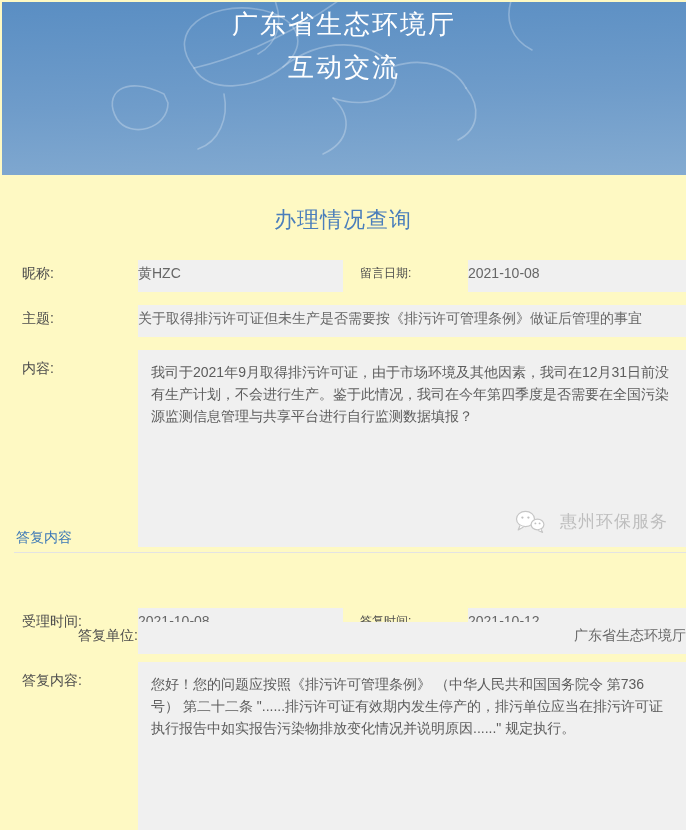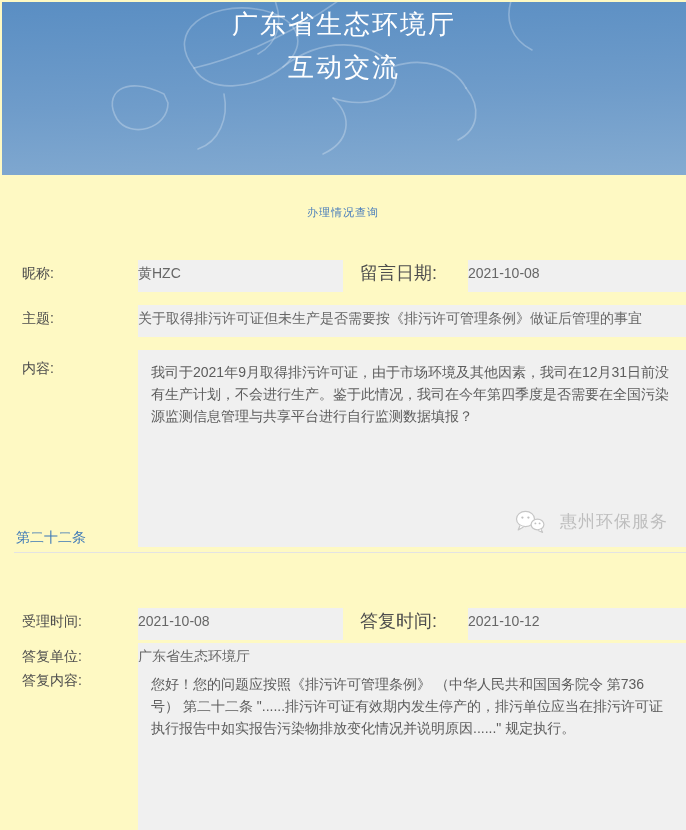--- a/index.html
+++ b/index.html
@@ -13,32 +13,32 @@
     background:linear-gradient(178deg,#5a8ec3 0%, #6f9cca 55%, #84abd1 100%);
     color:#fff; text-align:center; overflow:hidden;
   }
   .banner-line1 { padding-top:5px; font-size:26px; line-height:34px; font-weight:500; letter-spacing:2px; position:relative; z-index:2; }
   .banner-line2 { margin-top:9px; font-size:26px; line-height:34px; font-weight:500; letter-spacing:2px; position:relative; z-index:2; }
   .flower { position:absolute; left:40px; top:-4px; z-index:1; opacity:.85; }
 
   
   .section-title {
     position:absolute; top:205px; left:0; right:0;
-    text-align:center; font-size:11px; letter-spacing:1px;
+    text-align:center; font-size:22px; letter-spacing:1px;
     color:#4a7ebb; font-weight:500;
   }
 
   
   .row { position:absolute; left:0; right:0; display:flex; align-items:stretch; }
   .lbl {
     width:138px; padding-left:22px; font-size:14px; color:#4d4d4d;
     line-height:27px; white-space:nowrap;
   }
   .lbl2 {
-    width:125px; padding-left:17px; font-size:18px; color:#4d4d4d;
+    width:125px; padding-left:17px; font-size:12px; color:#4d4d4d;
     line-height:27px; white-space:nowrap;
   }
   .field {
     background:#f0f0f0; height:32px; line-height:27px;
     font-size:14px; color:#666;
     overflow:hidden; white-space:nowrap;
   }
   .field-w1 { width:205px; }
   .field-grow { flex:1; }
 
@@ -117,31 +117,31 @@
           <ellipse cx="23.5" cy="15.5" rx="6.4" ry="5.4" fill="rgba(255,255,255,0.95)" stroke="#c6c6c6" stroke-width="1.2"></ellipse>
           <path d="M27 20 L28.6 23.4 L24.2 21.5" fill="rgba(255,255,255,0.95)" stroke="#c6c6c6" stroke-width="1.1" stroke-linejoin="round"></path>
           <circle cx="21.4" cy="14.4" r="0.95" fill="#c0c0c0"></circle>
           <circle cx="25.6" cy="14.4" r="0.95" fill="#c0c0c0"></circle>
         </svg>
         <span>惠州环保服务</span>
       </div>
     </div>
   </div>
 
-  <div class="result-heading">第二十二条</div>
+  <div class="result-heading">答复内容</div>
   <div class="result-divider"></div>
 
   <div class="row" style="top:596px;margin-top:12px;">
     <div class="lbl">受理时间:</div>
     <div class="field field-w1">2021-10-08</div>
     <div class="lbl2">答复时间:</div>
     <div class="field field-grow">2021-10-12</div>
   </div>
 
-  <div class="row" style="top:643px;">
+  <div class="row" style="top:622px;text-align:right;">
     <div class="lbl">答复单位:</div>
     <div class="field field-grow">广东省生态环境厅</div>
   </div>
 
   <div class="row" style="top:662px; height:215px;">
     <div class="lbl lbl-top">答复内容:</div>
     <div class="textbox">
       <span>您好！您的问题应按照《排污许可管理条例》 （中华人民共和国国务院令 第736号） 第二十二条  "......排污许可证有效期内发生停产的，排污单位应当在排污许可证执行报告中如实报告污染物排放变化情况并说明原因......" 规定执行。</span>
       <div class="watermark wm-reply">
         <svg width="32" height="26" viewBox="0 0 32 26">

